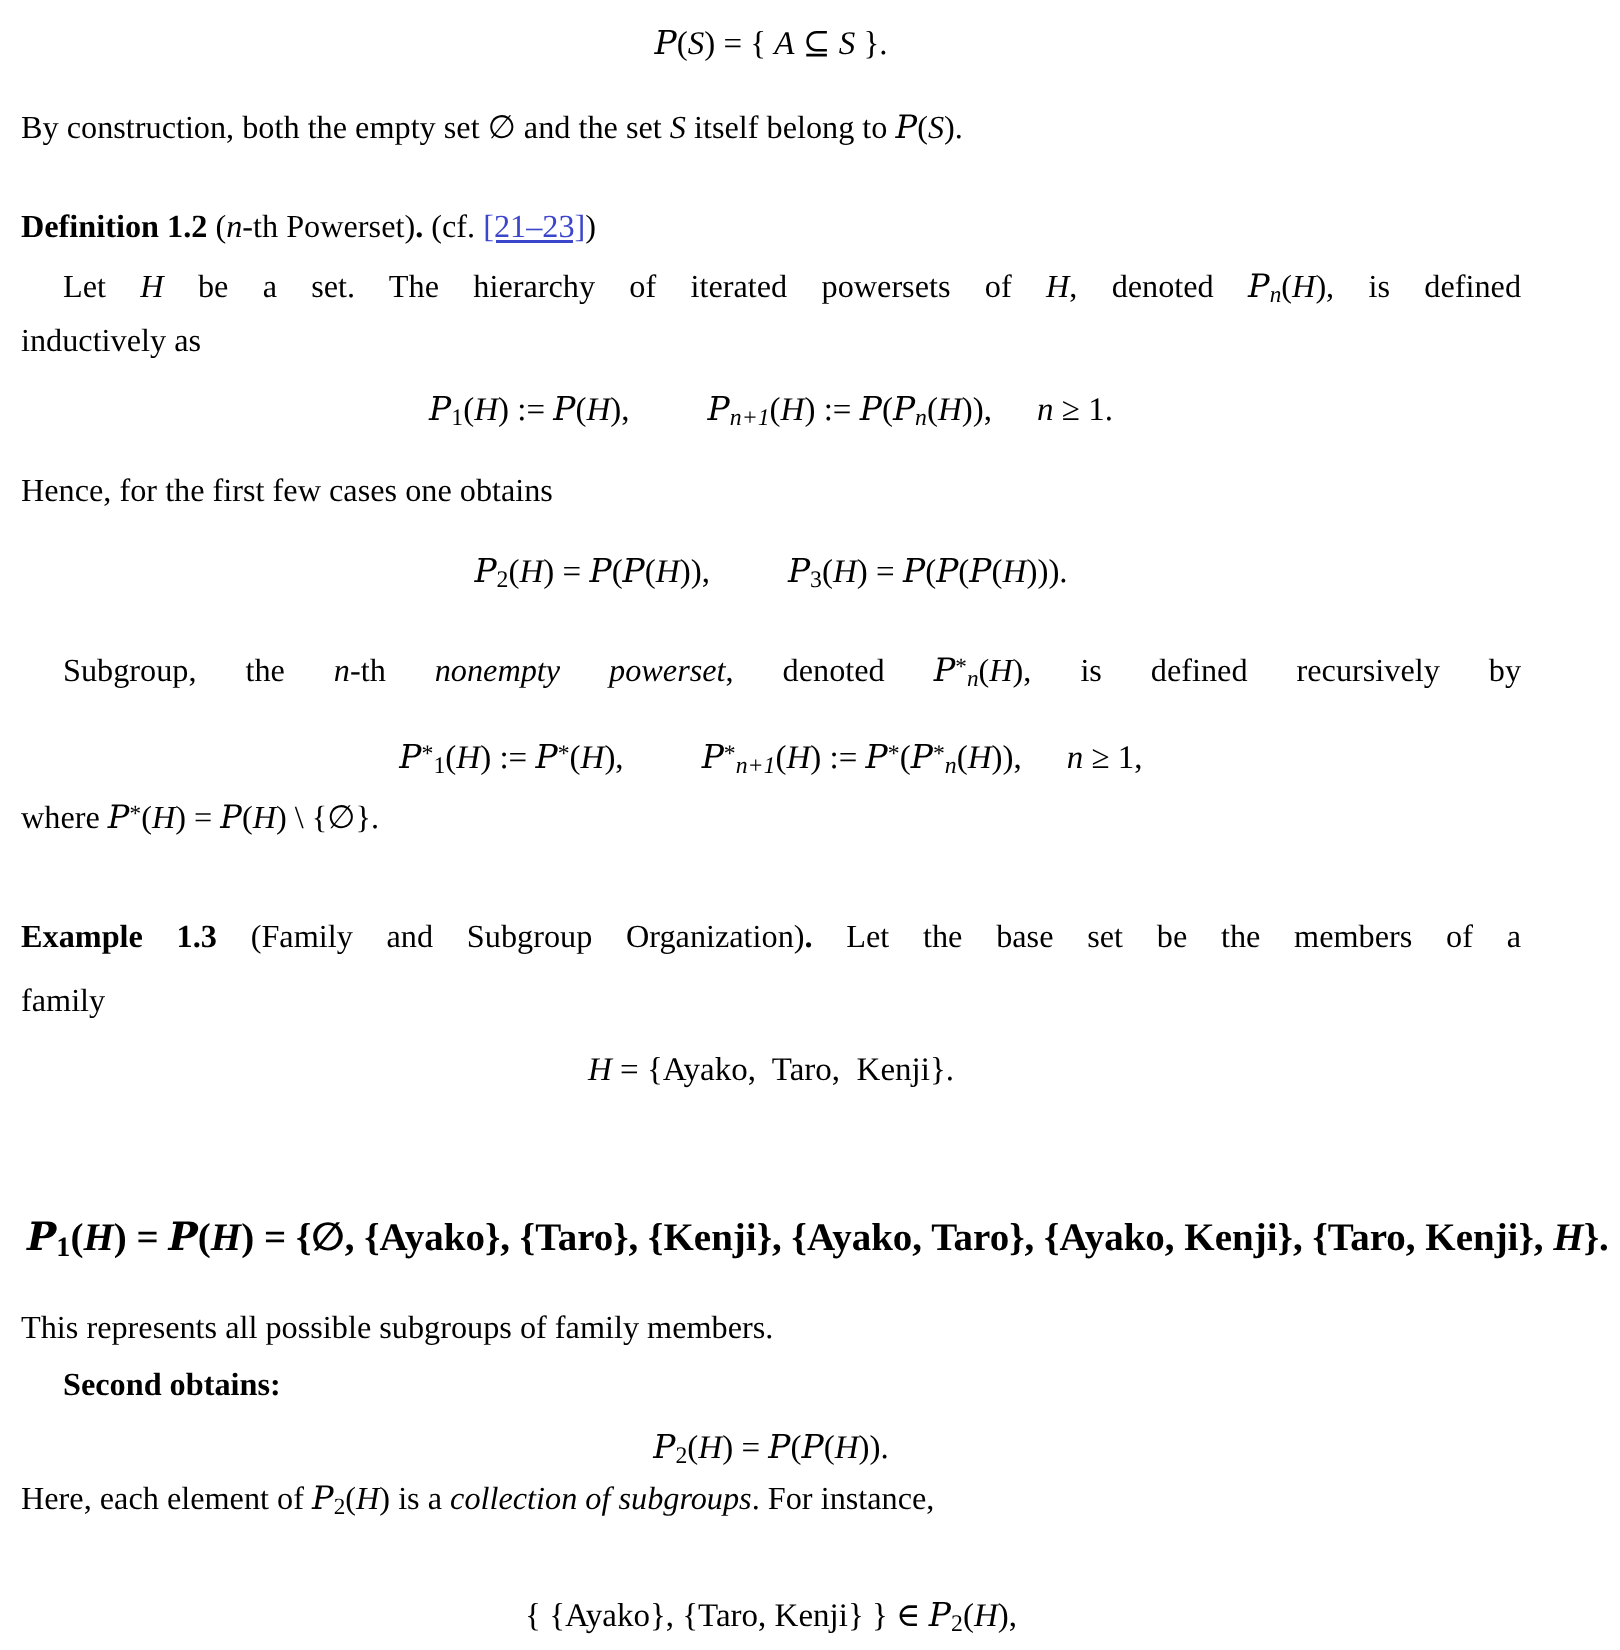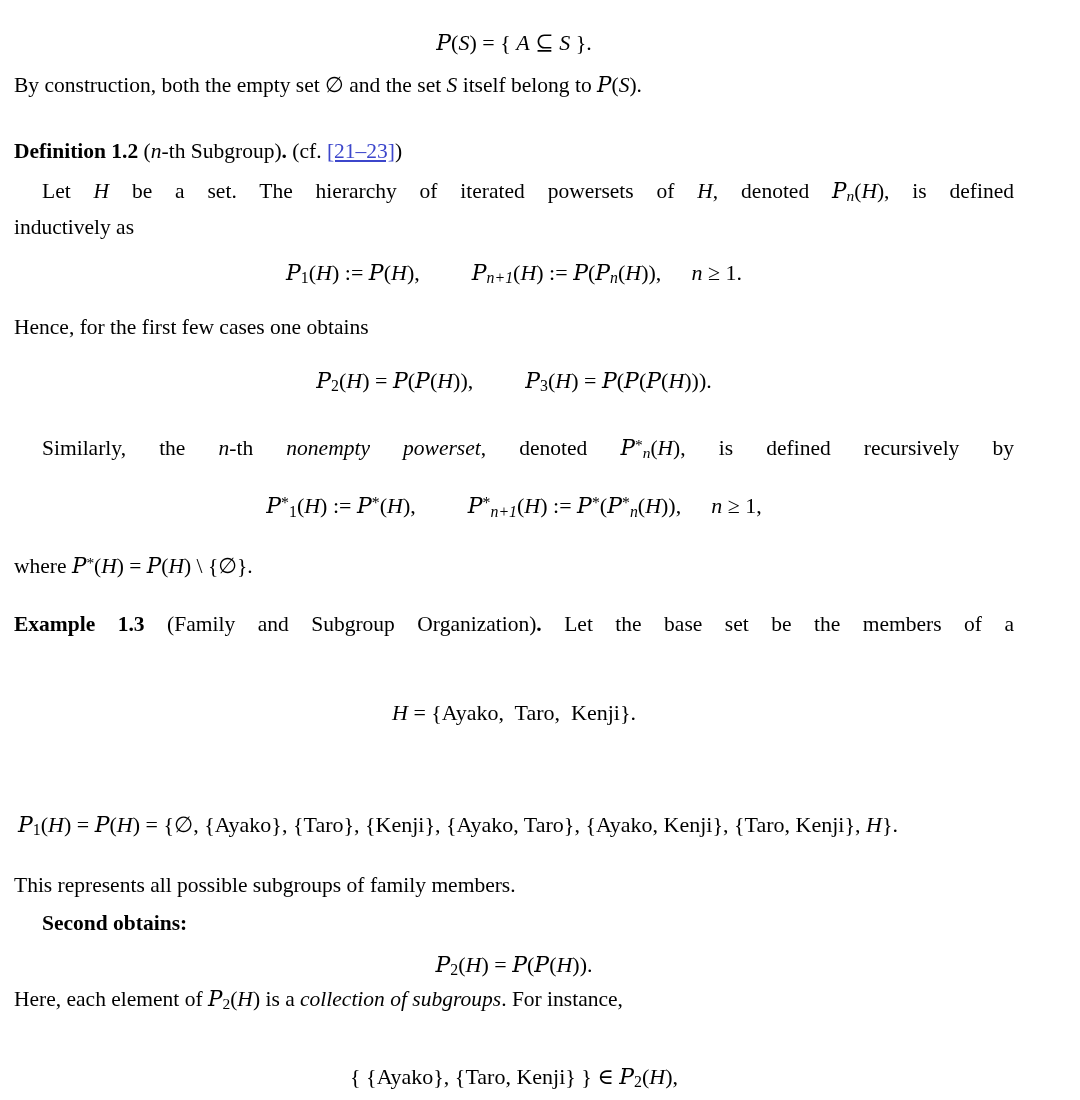--- a/index.html
+++ b/index.html
@@ -5,47 +5,48 @@
   html,body {margin:0; padding:0; background:#ffffff;}
   .page {
     position:relative; width:1080px; height:1100px; background:#ffffff;
     font-family:"Liberation Serif","DejaVu Serif","DejaVu Sans",serif;
     font-size:21.5px; color:#000; line-height:30px; overflow:hidden;
   }
   .line {position:absolute; left:14px; width:1000px; white-space:pre;}
   .center {text-align:center;}
   .justify {white-space:normal; text-align:justify; text-align-last:justify;}
   .indent {left:42px; width:972px;}
-  .wide {left:18px; width:auto; max-width:none; white-space:nowrap; font-size:22px;}
+  .wide {left:18px; width:auto; max-width:none; white-space:nowrap; font-size:26px;font-weight:bold;}
   .eq {font-size:22px;}
   .b {font-weight:bold;text-align:right;}
   .it {font-style:italic;}
   .cal {font-style:italic; font-family:"DejaVu Serif",serif;}
   .sub {font-size:72%; vertical-align:-0.22em;}
   .sup {font-size:72%; vertical-align:0.32em;}
   .gap {display:inline-block; width:52px;}
   .gap2 {display:inline-block; width:30px;}
   a.link {color:var(--link-color,#3c46cb); text-decoration:underline; cursor:pointer;text-align:center;}
 </style>
 </head>
 <body>
 
 <div class="page">
-  <div class="line center eq" style="top:28px"><span class="cal">P</span><span>(</span><span class="it">S</span><span>) = { </span><span class="it">A</span><span> ⊆ </span><span class="it">S</span><span> }.</span></div>
+  <div class="line center eq" style="top:14px"><span class="cal">P</span><span>(</span><span class="it">S</span><span>) = { </span><span class="it">A</span><span> ⊆ </span><span class="it">S</span><span> }.</span></div>
   <div class="line" style="top:70px"><span>By construction, both the empty set ∅ and the set </span><span class="it">S</span><span> itself belong to </span><span class="cal">P</span><span>(</span><span class="it">S</span><span>).</span></div>
-  <div class="line" style="top:136px"><span class="b">Definition 1.2</span><span> (</span><span class="it">n</span><span>-th Subgroup)</span><span class="b">.</span><span> (cf. </span><a class="link" href="#">[21–23]</a><span>)</span></div>
+  <div class="line" style="top:136px"><span class="b">Definition 1.2</span><span> (</span><span class="it">n</span><span>-th Powerset)</span><span class="b">.</span><span> (cf. </span><a class="link" href="#">[21–23]</a><span>)</span></div>
   <div class="line justify indent" style="top:176px"><span>Let </span><span class="it">H</span><span> be a set. The hierarchy of iterated powersets of </span><span class="it">H</span><span>, denoted </span><span class="cal">P</span><span class="sub it">n</span><span>(</span><span class="it">H</span><span>), is defined</span></div>
   <div class="line" style="top:212px"><span>inductively as</span></div>
   <div class="line center eq" style="top:258px"><span class="cal">P</span><span class="sub">1</span><span>(</span><span class="it">H</span><span>) := </span><span class="cal">P</span><span>(</span><span class="it">H</span><span>),</span><span class="gap"></span><span class="cal">P</span><span class="sub it">n+1</span><span>(</span><span class="it">H</span><span>) := </span><span class="cal">P</span><span>(</span><span class="cal">P</span><span class="sub it">n</span><span>(</span><span class="it">H</span><span>)),</span><span class="gap2"></span><span class="it">n</span><span> ≥ 1.</span></div>
   <div class="line" style="top:312px"><span>Hence, for the first few cases one obtains</span></div>
   <div class="line center eq" style="top:366px"><span class="cal">P</span><span class="sub">2</span><span>(</span><span class="it">H</span><span>) = </span><span class="cal">P</span><span>(</span><span class="cal">P</span><span>(</span><span class="it">H</span><span>)),</span><span class="gap"></span><span class="cal">P</span><span class="sub">3</span><span>(</span><span class="it">H</span><span>) = </span><span class="cal">P</span><span>(</span><span class="cal">P</span><span>(</span><span class="cal">P</span><span>(</span><span class="it">H</span><span>))).</span></div>
-  <div class="line justify indent" style="top:430px"><span>Similarly, the </span><span class="it">n</span><span>-th </span><span class="it">nonempty powerset</span><span>, denoted </span><span class="cal">P</span><span class="sup">*</span><span class="sub it">n</span><span>(</span><span class="it">H</span><span>), is defined recursively by</span></div>
+  <div class="line justify indent" style="top:430px"><span>Subgroup, the </span><span class="it">n</span><span>-th </span><span class="it">nonempty powerset</span><span>, denoted </span><span class="cal">P</span><span class="sup">*</span><span class="sub it">n</span><span>(</span><span class="it">H</span><span>), is defined recursively by</span></div>
   <div class="line center eq" style="top:488px"><span class="cal">P</span><span class="sup">*</span><span class="sub">1</span><span>(</span><span class="it">H</span><span>) := </span><span class="cal">P</span><span class="sup">*</span><span>(</span><span class="it">H</span><span>),</span><span class="gap"></span><span class="cal">P</span><span class="sup">*</span><span class="sub it">n+1</span><span>(</span><span class="it">H</span><span>) := </span><span class="cal">P</span><span class="sup">*</span><span>(</span><span class="cal">P</span><span class="sup">*</span><span class="sub it">n</span><span>(</span><span class="it">H</span><span>)),</span><span class="gap2"></span><span class="it">n</span><span> ≥ 1,</span></div>
-  <div class="line" style="top:548px"><span>where </span><span class="cal">P</span><span class="sup">*</span><span>(</span><span class="it">H</span><span>) = </span><span class="cal">P</span><span>(</span><span class="it">H</span><span>) \ {∅}.</span></div>
+  <div class="line" style="top:528px"><span>where </span><span class="cal">P</span><span class="sup">*</span><span>(</span><span class="it">H</span><span>) = </span><span class="cal">P</span><span>(</span><span class="it">H</span><span>) \ {∅}.</span></div>
   <div class="line justify" style="top:609px"><span class="b">Example 1.3</span><span> (Family and Subgroup Organization)</span><span class="b">.</span><span> Let the base set be the members of a</span></div>
+  <div class="line" style="top:652px"><span>family</span></div>
   <div class="line center eq" style="top:698px"><span class="it">H</span><span> = {Ayako,  Taro,  Kenji}.</span></div>
   <div class="line wide" style="top:810px"><span class="cal">P</span><span class="sub">1</span><span>(</span><span class="it">H</span><span>) = </span><span class="cal">P</span><span>(</span><span class="it">H</span><span>) = {∅, {Ayako}, {Taro}, {Kenji}, {Ayako, Taro}, {Ayako, Kenji}, {Taro, Kenji}, </span><span class="it">H</span><span>}.</span></div>
   <div class="line" style="top:870px"><span>This represents all possible subgroups of family members.</span></div>
   <div class="line indent" style="top:908px"><span class="b">Second obtains:</span></div>
   <div class="line center eq" style="top:950px"><span class="cal">P</span><span class="sub">2</span><span>(</span><span class="it">H</span><span>) = </span><span class="cal">P</span><span>(</span><span class="cal">P</span><span>(</span><span class="it">H</span><span>)).</span></div>
   <div class="line" style="top:984px"><span>Here, each element of </span><span class="cal">P</span><span class="sub">2</span><span>(</span><span class="it">H</span><span>) is a </span><span class="it">collection of subgroups</span><span>. For instance,</span></div>
   <div class="line center eq" style="top:1062px"><span>{ {Ayako}, {Taro, Kenji} } ∈ </span><span class="cal">P</span><span class="sub">2</span><span>(</span><span class="it">H</span><span>),</span></div>
 </div>
 
 </body></html>

